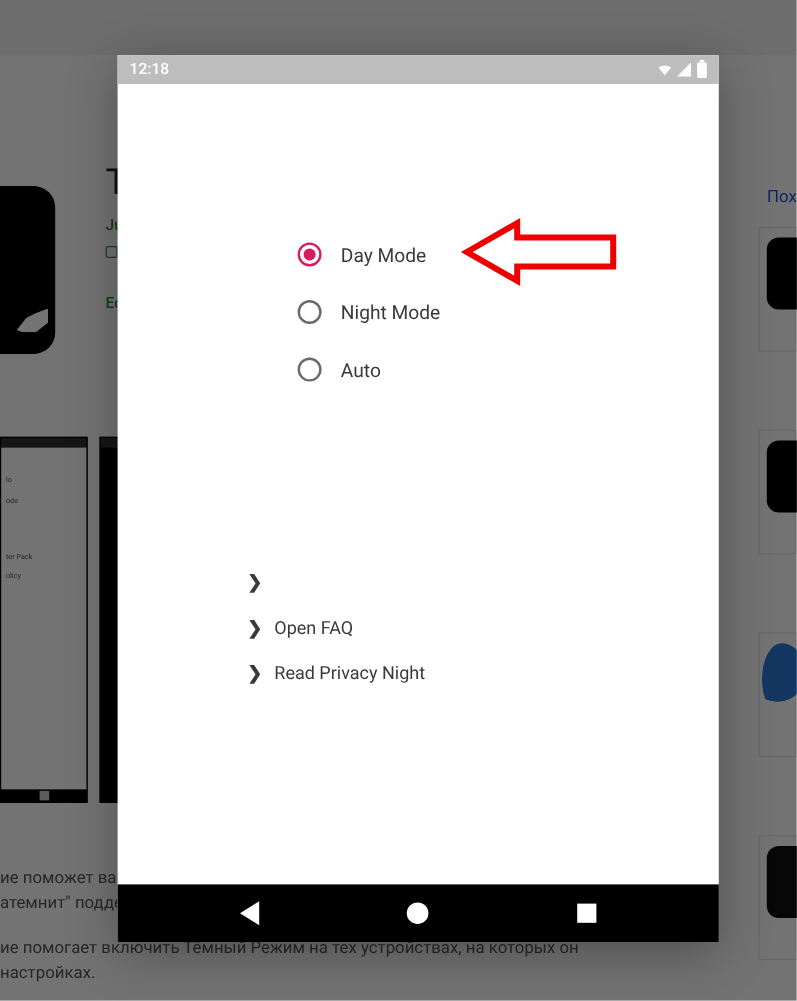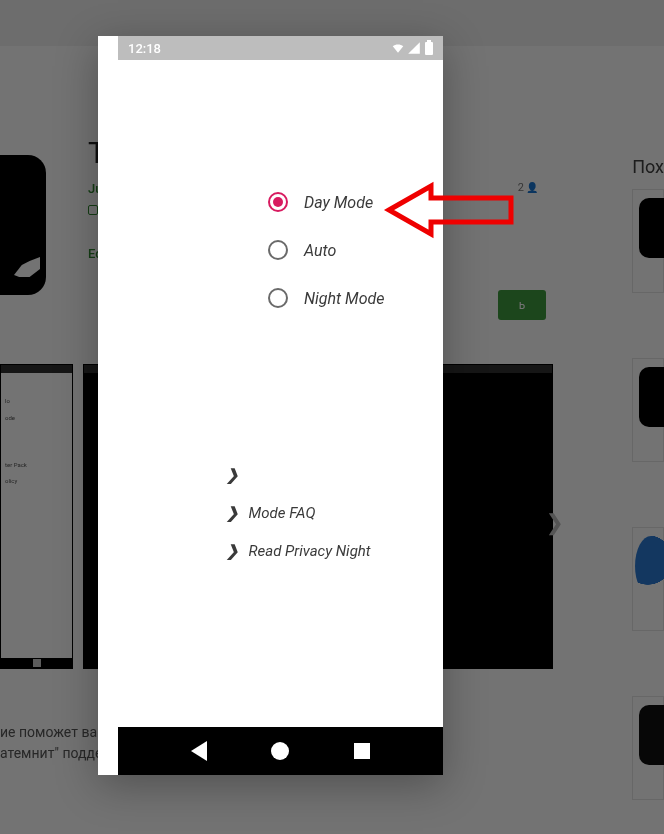--- a/index.html
+++ b/index.html
@@ -38,21 +38,21 @@
   }
   .bg-sub {
     position: absolute; left: 88px; color: #2f8a2f; font-size: 13px; font-weight: 500;
   }
   .bg-sub.s1 { top: 181px; }
   .bg-sub.s2 { top: 246px; }
   .bg-stars { position: absolute; left: 88px; top: 200px; }
   .bg-star { width: 10px; height: 10px; border: 1px solid #2f8a2f; border-radius: 2px; display: inline-block; }
   .bg-people { position:absolute; right:125px; top:181px; font-size:11px; color:#777;}
   .bg-install { position:absolute; right:118px; top:290px; width:48px; height:30px; background:#3e9b3e; border-radius:3px; color:#fff; font-size:12px; display:flex; align-items:center; justify-content:center;}
-  .bg-similar { position:absolute; right:0; top:156px; font-size:18px; color:#404040; }
+  .bg-similar { position:absolute; right:0; top:156px; font-size:14px; color:#1d4ed8; }
 
   .bg-shot {
     position: absolute; top: 364px; height: 305px; background: #000; border:1px solid #000;
   }
   .bg-shot.a { left: 0; width: 73px; }
   .bg-shot.b { left: 83px; width: 470px; }
   .bg-shot .topbar { height: 8px; background:#323232; }
   .bg-shot .navbar { position:absolute; bottom:0; left:0; right:0; height:10px; background:#000; display:flex; justify-content:center; align-items:center; }
   .bg-shot .navbar span{ width:8px;height:8px;background:#ccc;margin:0 6px;}
   .bg-shot.a .content{ position:absolute; top:8px; bottom:10px; left:0; right:0; background:#fff; font-size:6px; color:#555; padding:20px 4px; line-height:2.8;}
@@ -78,39 +78,39 @@
   .c4 .sim-thumb { background:#111; }
 
   .bg-desc {
     position:absolute; left:0; top:722px; width:560px; font-size:14px; color:#575757; line-height:1.5;
   }
   .bg-desc p { margin-bottom: 16px; }
 
   
   .overlay-card {
     position: absolute;
-    left: 98px; top: 36px;
-    width: 345px; height: 739px;
+    left: 98px; top: 46px;
+    width: 501px; height: 739px;
     background: #fff;
     box-shadow: 0 10px 40px rgba(0,0,0,0.3);
     z-index: 10;
-    display: flex; flex-direction: column; padding-left: 20px;
+    display: flex; flex-direction: column;
   }
   .status-bar {
     height: 24px; background: #bdbdbd;
     display: flex; align-items: center; justify-content: space-between;
     padding: 0 10px; color: #fff; font-size: 13px; font-weight:500;
   }
   .status-icons { display:flex; align-items:center; gap:2px; }
   .status-icons svg { width:14px; height:14px; fill:#fff; }
   .batt { width:8px; height:13px; background:#fff; border-radius:1px; margin-left:2px; position:relative;}
   .batt::before{content:"";position:absolute;top:-2px;left:2px;width:4px;height:2px;background:#fff;}
 
   .modal-body {
-    flex: 1; padding: 118px 0 0 0; font-style: italic;
+    flex: 1; padding: 118px 0 0 0;
   }
   .radio-group { padding-left: 150px; }
   .radio-item {
     display: flex; align-items: center; gap: 16px;
     height: 48px; cursor: pointer;
     color: #3a3a3a; font-size: 16px;
   }
   .radio-circle {
     width: 20px; height: 20px; border: 2px solid #6a6a6a; border-radius: 50%;
     display:flex; align-items:center; justify-content:center; flex-shrink:0;
@@ -192,20 +192,21 @@
     </div>
   <div class="sim-card c3">
       <div class="sim-thumb"></div>
     </div>
   <div class="sim-card c4">
       <div class="sim-thumb"></div>
     </div>
 
   <div class="bg-desc">
     <p><span>ие поможет вам</span><br><span>атемнит" подде</span></p>
+    <p><span>ие помогает включить Тёмный Режим на тех устройствах, на которых он</span><br><span>настройках.</span></p>
   </div>
 </div>
 
 <div class="overlay-card">
   <div class="status-bar">
     <span>12:18</span>
     <div class="status-icons">
       <svg viewBox="0 0 24 24">
           <path d="M12 20l9-11c-5-4-13-4-18 0l9 11z"></path>
         </svg>
@@ -217,35 +218,35 @@
   </div>
 
   <div class="modal-body">
     <div class="radio-group">
       <div class="radio-item" data-selected="true">
         <span class="radio-circle"></span>
         <span>Day Mode</span>
       </div>
       <div class="radio-item" data-selected="false">
         <span class="radio-circle"></span>
-        <span>Auto</span>
+        <span>Night Mode</span>
       </div>
       <div class="radio-item" data-selected="false">
         <span class="radio-circle"></span>
-        <span>Night Mode</span>
+        <span>Auto</span>
       </div>
     </div>
 
     <div class="links">
       <div class="link-item">
         <span class="chev">❯</span>
       </div>
       <div class="link-item">
         <span class="chev">❯</span>
-        <span>Mode FAQ</span>
+        <span>Open FAQ</span>
       </div>
       <div class="link-item">
         <span class="chev">❯</span>
         <span>Read Privacy Night</span>
       </div>
     </div>
   </div>
 
   <div class="nav-bar">
     <div class="nav-btn">

